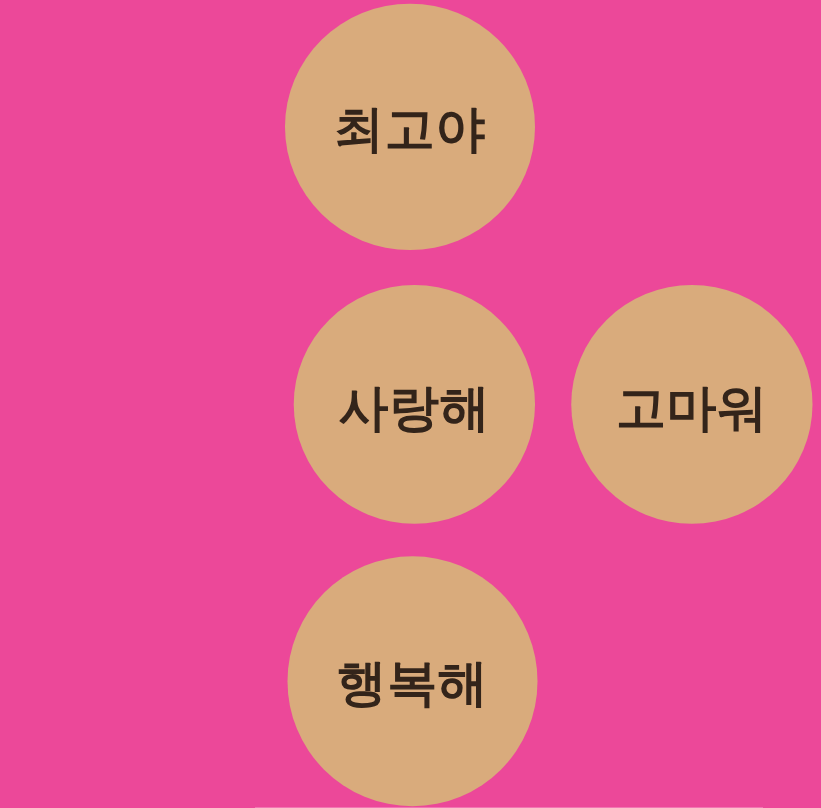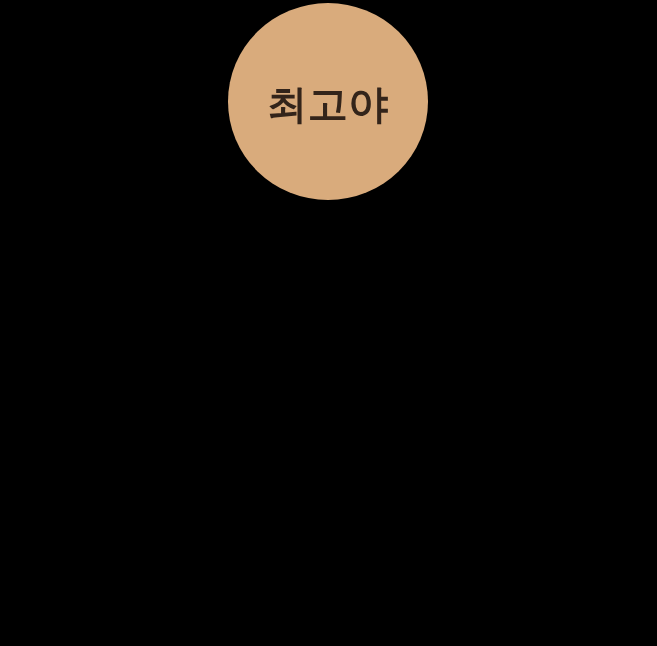--- a/index.html
+++ b/index.html
@@ -84,23 +84,32 @@
   
   #bubble-top .bubble-label     { transform: translateY(2px); }
   #bubble-left .bubble-label    { transform: translateY(3px); }
   #bubble-center .bubble-label  { transform: translateY(3px); }
   #bubble-right .bubble-label   { transform: translateY(3px); }
   #bubble-bottom .bubble-label  { transform: translateY(2px); }
 </style>
 </head>
 <body style="background-color: rgb(255, 255, 255);">
 
-<div id="canvas" style="width: 657px; height: 646px; background-color: #000000;">
+<div id="canvas" style="width: 657px; height: 646px; background-color: #ec4899;">
 
   <div class="bubble" id="bubble-top" style="background-color: rgb(217, 171, 124);">
     <span class="bubble-label" style="color: rgb(51, 36, 26);">최고야</span>
   </div>
 
 
+  <div class="bubble" id="bubble-center" style="background-color: rgb(217, 171, 124);">
+    <span class="bubble-label" style="color: rgb(51, 36, 26);">사랑해</span>
+  </div>
 
+  <div class="bubble" id="bubble-right" style="background-color: rgb(217, 171, 124);">
+    <span class="bubble-label" style="color: rgb(51, 36, 26);">고마워</span>
+  </div>
 
+  <div class="bubble" id="bubble-bottom" style="background-color: rgb(217, 171, 124);">
+    <span class="bubble-label" style="color: rgb(51, 36, 26);">행복해</span>
+  </div>
 
 </div>
 
 </body></html>

